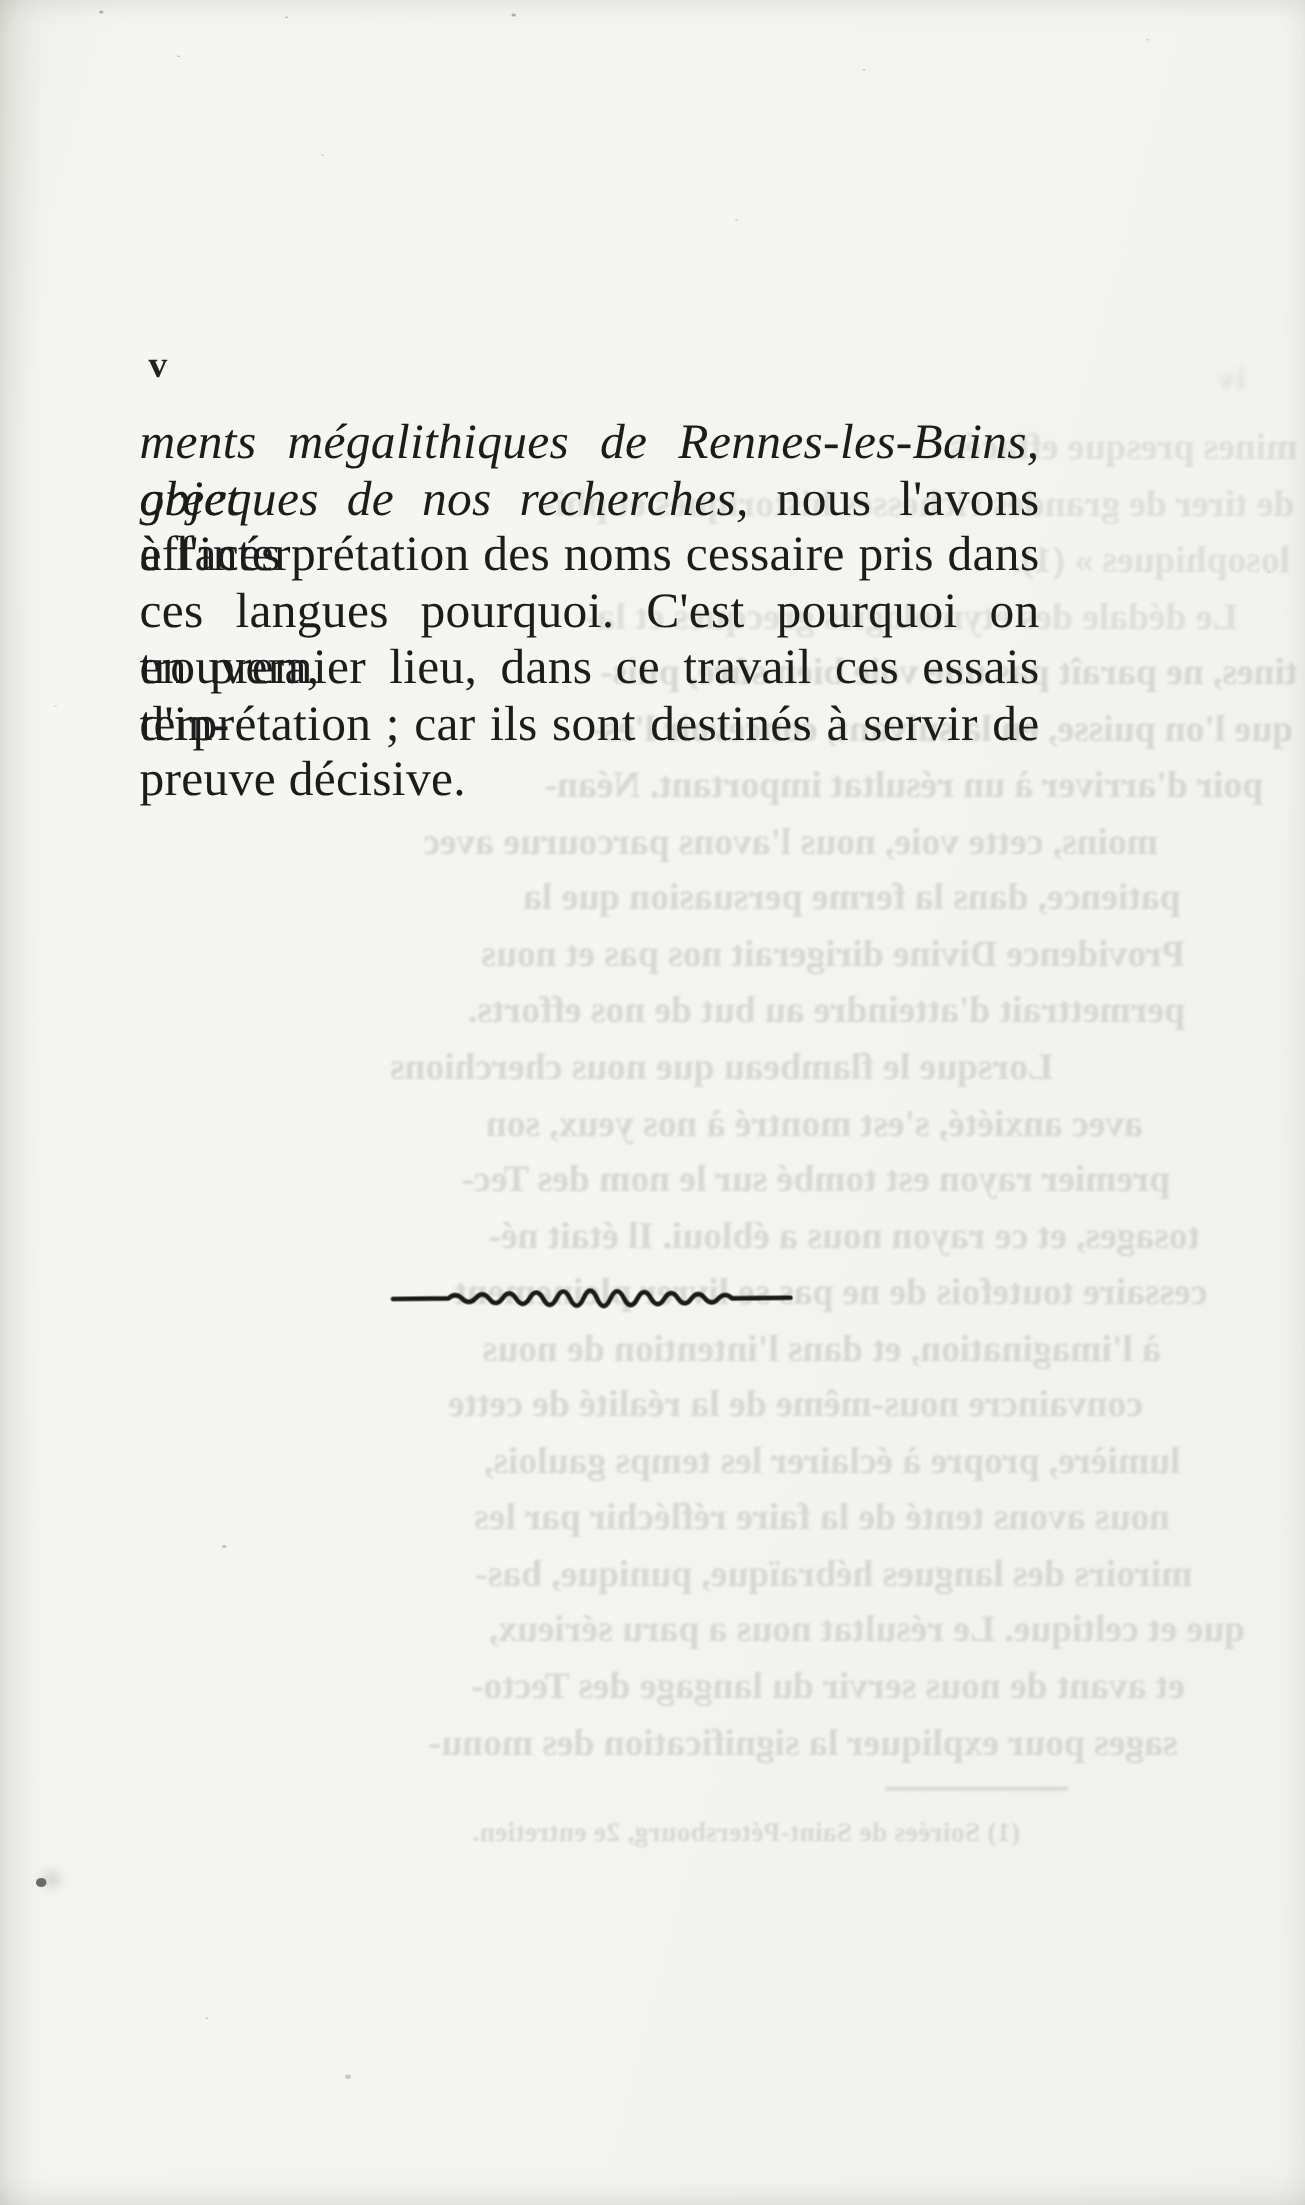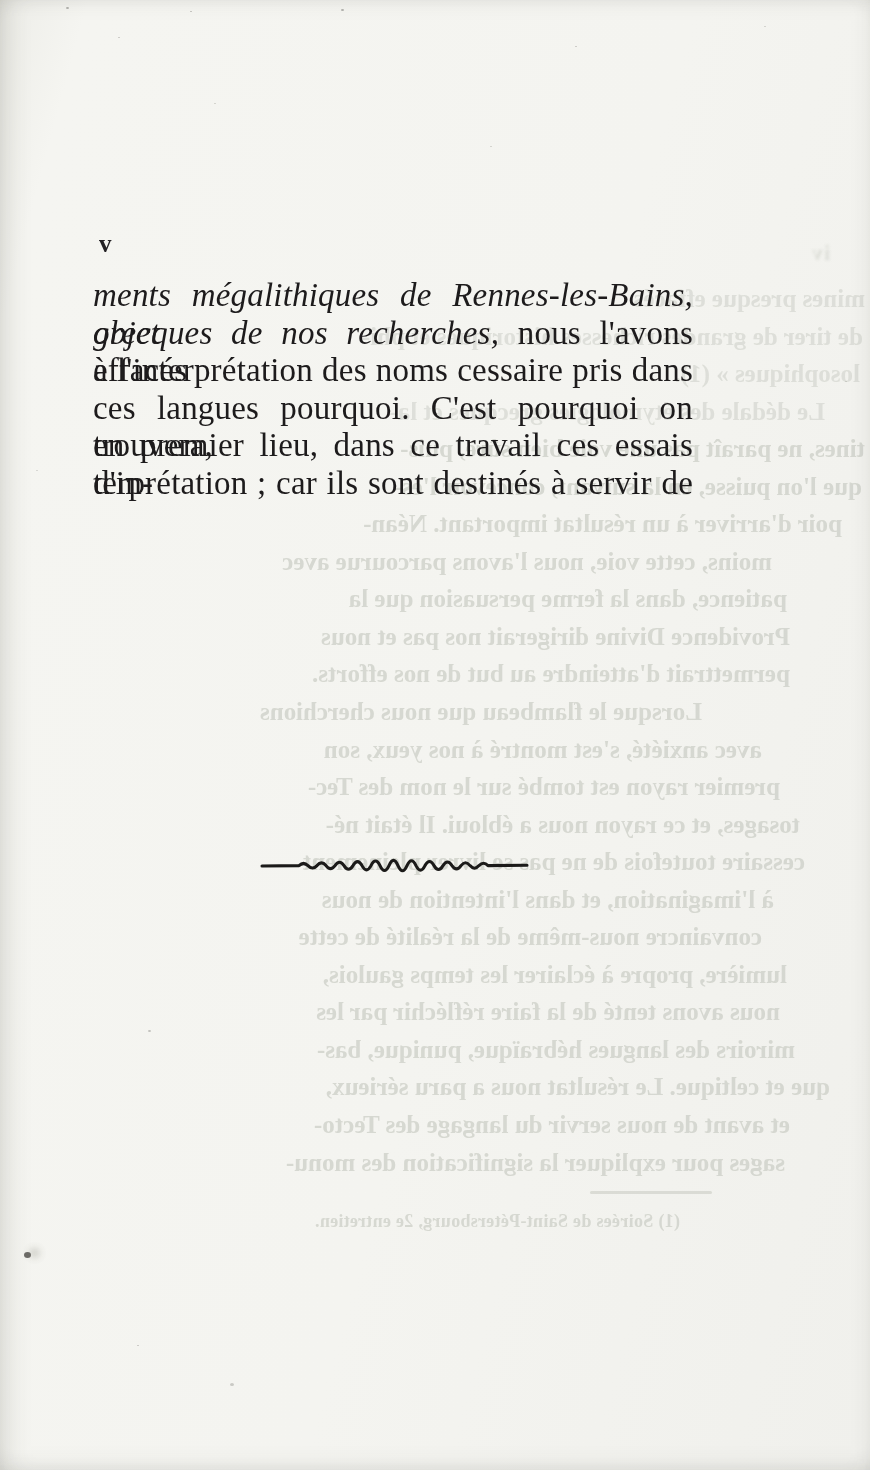--- a/index.html
+++ b/index.html
@@ -97,20 +97,21 @@
 
   <div class="pagenum">v</div>
 
   <div class="main-text" id="main-text">
       <div class="line"><span class="i">ments mégalithiques de Rennes-les-Bains, objet</span></div>
       <div class="line"><span class="i">grecques de nos recherches,</span><span> nous l'avons effacés</span></div>
       <div class="line"><span>à l'interprétation des noms cessaire pris dans</span></div>
       <div class="line"><span>ces langues pourquoi. C'est pourquoi on trouvera,</span></div>
       <div class="line"><span>en premier lieu, dans ce travail ces essais d'in-</span></div>
       <div class="line"><span>terprétation ; car ils sont destinés à servir de</span></div>
+      <div class="line last"><span>preuve décisive.</span></div>
     </div>
 
   <svg class="squiggle" width="272" height="18" viewBox="0 0 272 18">
     <path id="squiggle-path" d="M3,9 L40,8.6 Q44.5,4.4 49,8.6 Q53.5,13.4 58,8.6 Q62.5,3.2 67,8.6 Q71.5,14.7 76,8.6 Q80.5,1.9 85,8.6 Q89.5,15.9 94,8.6 Q98.5,0.7 103,8.6 Q107.5,17.2 112,8.6 Q116.5,-0.6 121,8.6 Q125.5,18.4 130,8.6 Q134.5,-1.8 139,8.6 Q143.5,18.8 148,8.6 Q152.5,-1.0 157,8.6 Q161.5,17.6 166,8.6 Q170.5,0.3 175,8.6 Q179.5,16.3 184,8.6 Q188.5,1.5 193,8.6 Q197.5,15.1 202,8.6 Q206.5,2.8 211,8.6 Q215.5,13.8 220,8.6 Q224.5,4.0 229,8.6 L268,8.2" fill="none" stroke="#1b1a19" stroke-width="3.1" stroke-linecap="round" stroke-linejoin="round"></path>
   </svg>
 
   <div id="specks">
       <div class="speck halo" style="left: 24px; top: 1252px; width: 7px; height: 6px; opacity: 0.8;"></div>
       <div class="speck" style="left: 66px; top: 7px; width: 3px; height: 2px; opacity: 0.4;"></div>
       <div class="speck" style="left: 118px; top: 37px; width: 2px; height: 1px; opacity: 0.3;"></div>

